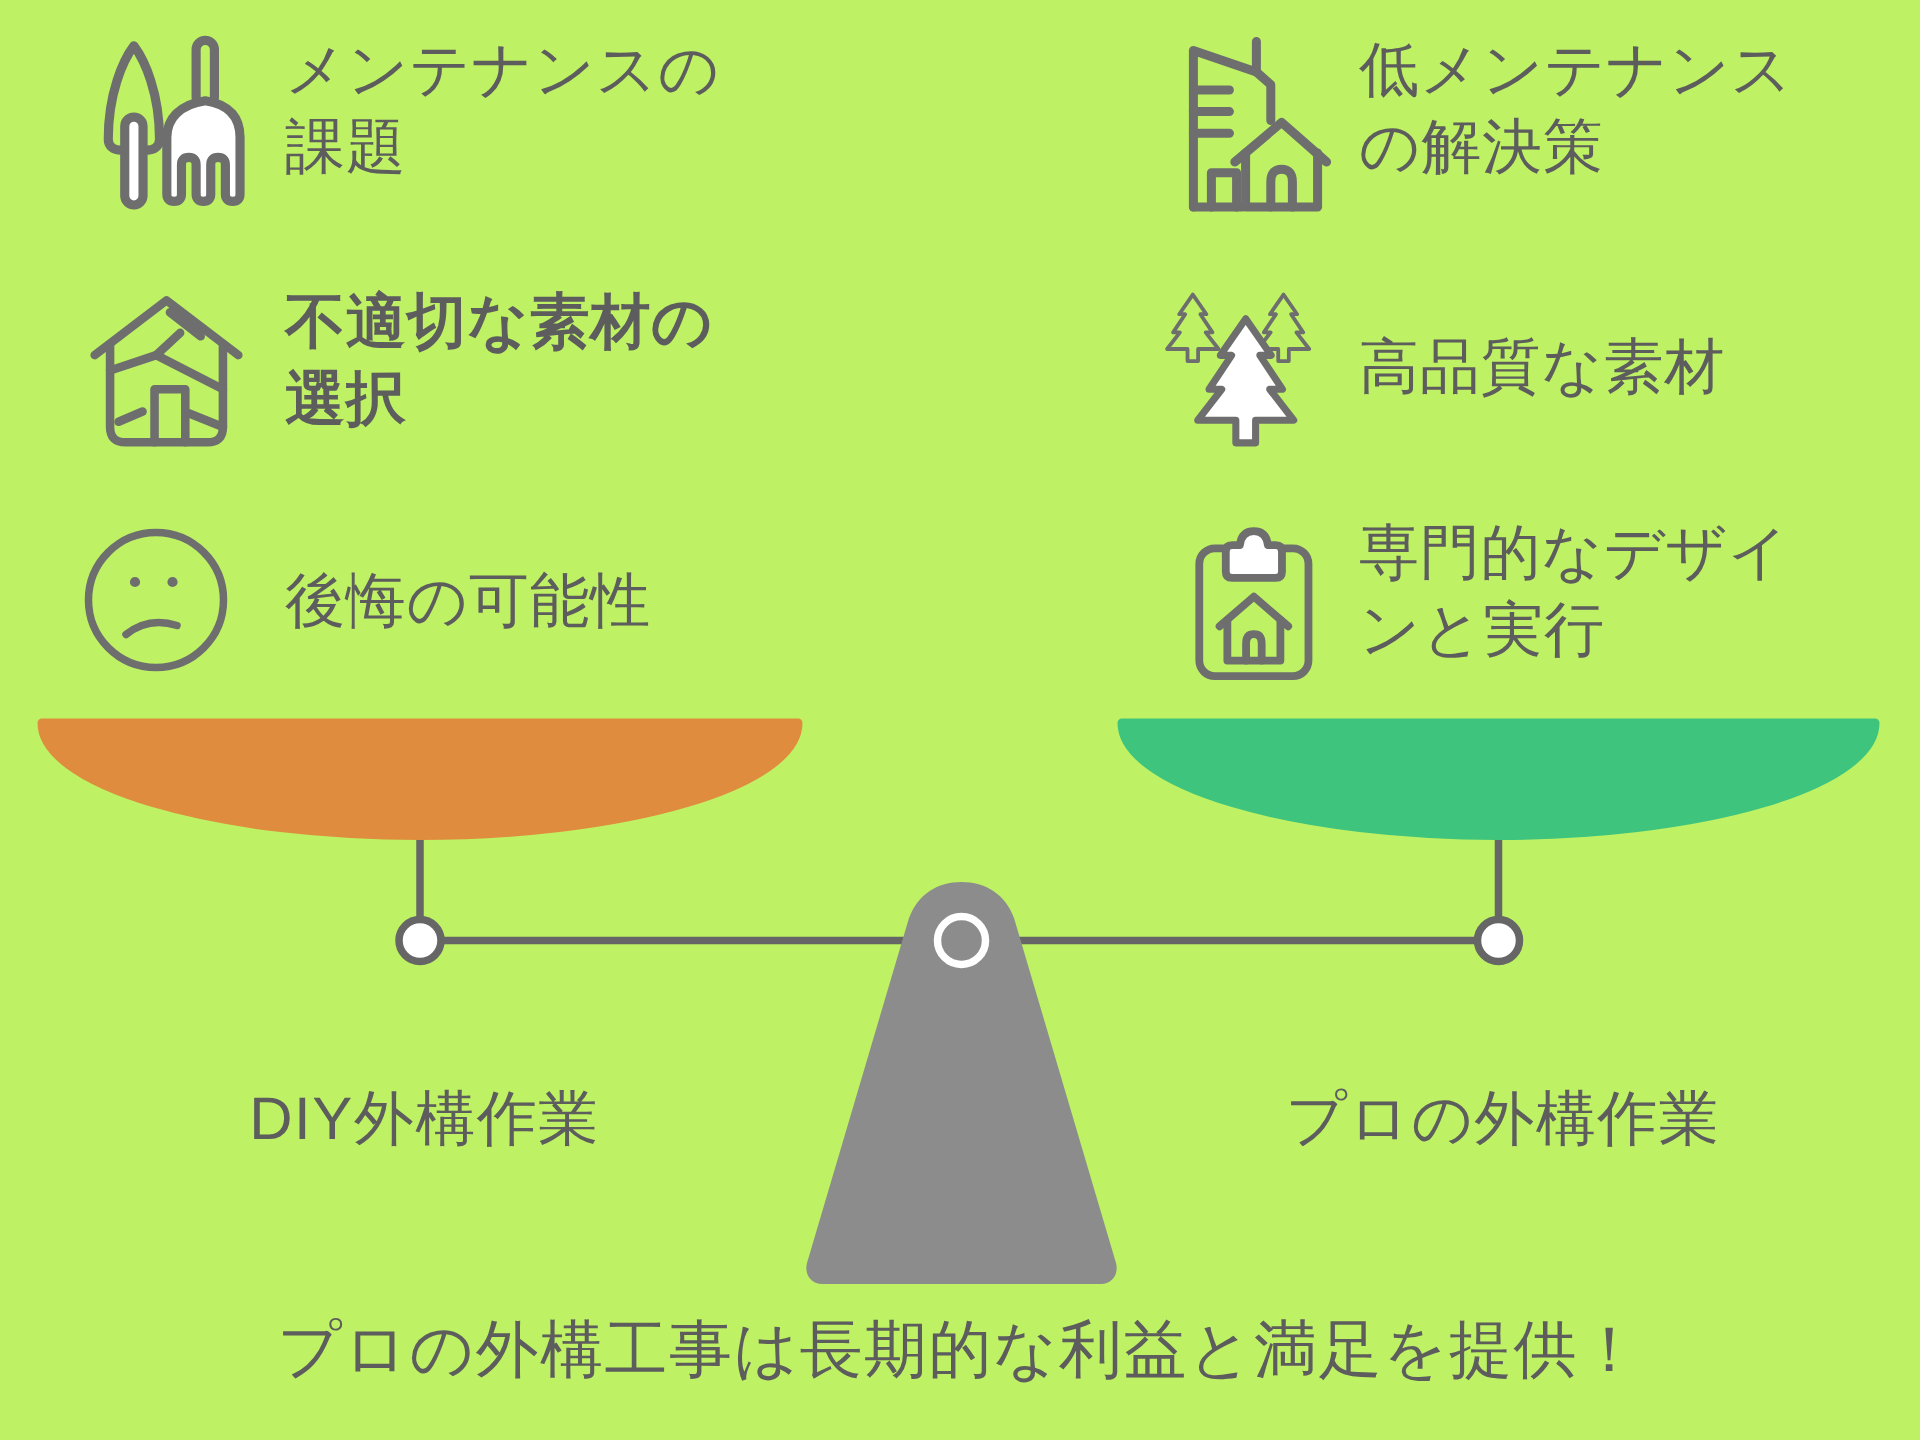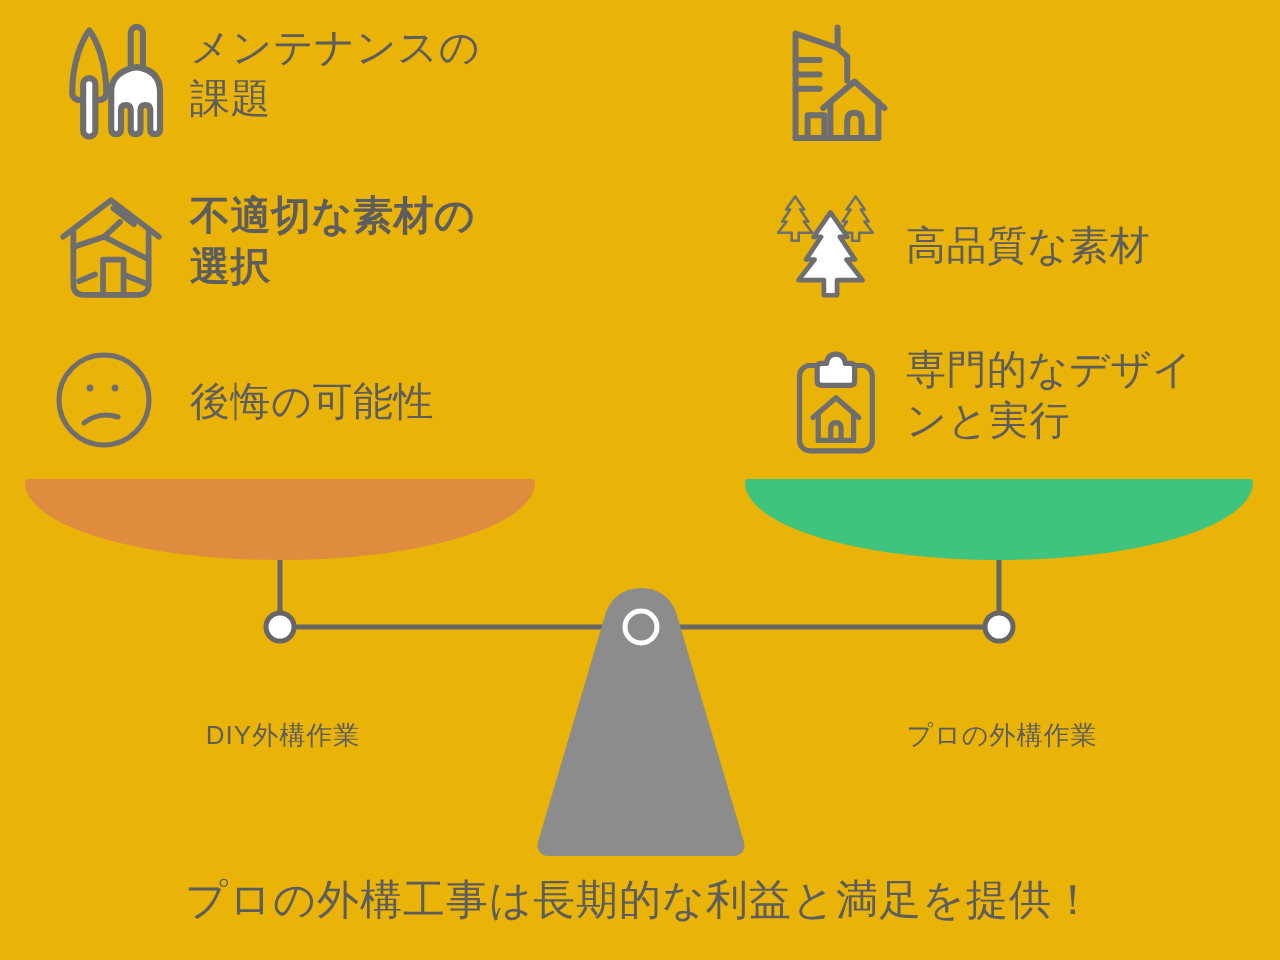--- a/index.html
+++ b/index.html
@@ -1,29 +1,29 @@
 <!DOCTYPE html>
 <html><head>
 <meta charset="utf-8">
 <style>
   html,body{margin:0;padding:0;background:#ffffff;}
   .canvas{
-    position:relative;width:1280px;height:960px;background:#eab308;overflow:hidden;
+    position:relative;width:1280px;height:960px;background:#bef264;overflow:hidden;
     font-family:"Liberation Sans","DejaVu Sans",sans-serif;color:#5d5d5d;
   }
   .feature{position:absolute;display:flex;align-items:flex-start;}
   .feature .icon-box{flex:0 0 auto;}
   .feature .txt{
     font-size:40px;line-height:51px;width:300px;color:#5d5d5d;
     letter-spacing:0.5px;word-break:break-all;
   }
   .icon-box svg{display:block;}
   .icon-stroke{fill:none;stroke:#6e6e6e;stroke-width:5;stroke-linecap:round;stroke-linejoin:round;}
   .icon-fillwhite{fill:#ffffff;stroke:#6e6e6e;stroke-width:5;stroke-linecap:round;stroke-linejoin:round;}
-  .pan-label{position:absolute;font-size:26px;color:#5d5d5d;text-align:center;width:340px;letter-spacing:1px;}
+  .pan-label{position:absolute;font-size:40px;color:#5d5d5d;text-align:center;width:340px;letter-spacing:1px;}
   .conclusion{position:absolute;left:0;top:872px;width:1280px;text-align:center;font-size:42px;color:#5d5d5d;letter-spacing:1px;}
   .scale-svg{position:absolute;left:0;top:0;}
   .beam{stroke:#666666;stroke-width:5;}
   .hanger{stroke:#666666;stroke-width:5;}
   .hanger-circle{fill:#ffffff;stroke:#666666;stroke-width:5;}
   .pan{stroke-linejoin:round;stroke-width:6;}
   .fulcrum{fill:#8c8c8c;}
   .fulcrum-ring{fill:none;stroke:#ffffff;stroke-width:5;}
 </style>
 </head>
@@ -79,20 +79,21 @@
         <path class="icon-stroke" d="M23,30 H43"></path>
         <path class="icon-stroke" d="M23,42 H43"></path>
         <path class="icon-stroke" d="M23,54 H43"></path>
         <path class="icon-stroke" d="M33,95 V76 H47 V95"></path>
         <path class="icon-stroke" d="M23,95 H50"></path>
         <path class="icon-stroke" d="M46,70 L72,48 L97,70"></path>
         <path class="icon-stroke" d="M52,65 V95 H92 V65"></path>
         <path class="icon-stroke" d="M66,95 V81 Q66,74 72,74 Q78,74 78,81 V95"></path>
       </svg>
     </div>
+    <div class="txt">低メンテナンスの解決策</div>
   </div>
 
   <div class="feature" style="left:766px;top:190px;">
     <div class="icon-box" style="width:140px;">
       <svg width="120" height="112" viewBox="0 0 100 100">
         <g class="icon-stroke" transform="translate(0,3) scale(0.45)">
           <path d="M50,6 L68,32 H60 L76,56 H67 L84,78 H57 V94 H43 V78 H16 L33,56 H24 L40,32 H32 Z"></path>
         </g>
         <g class="icon-stroke" transform="translate(54,3) scale(0.45)">
           <path d="M50,6 L68,32 H60 L76,56 H67 L84,78 H57 V94 H43 V78 H16 L33,56 H24 L40,32 H32 Z"></path>

